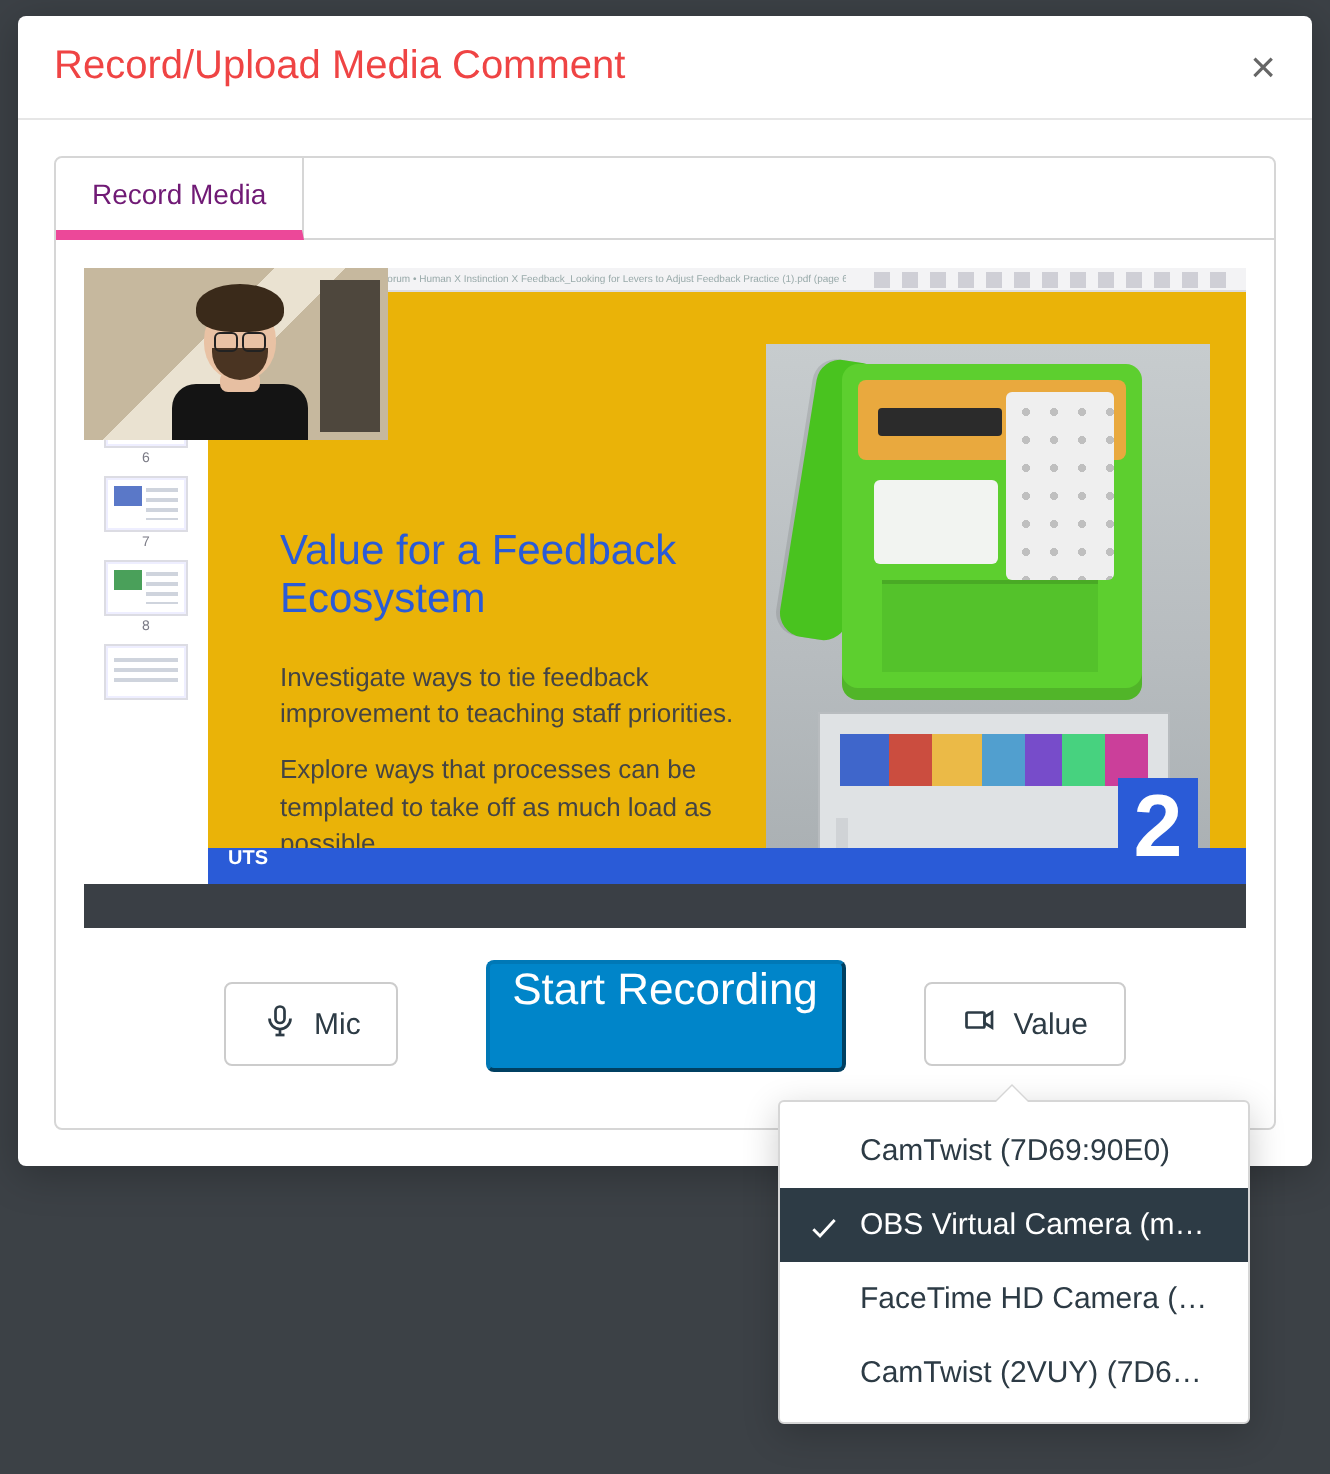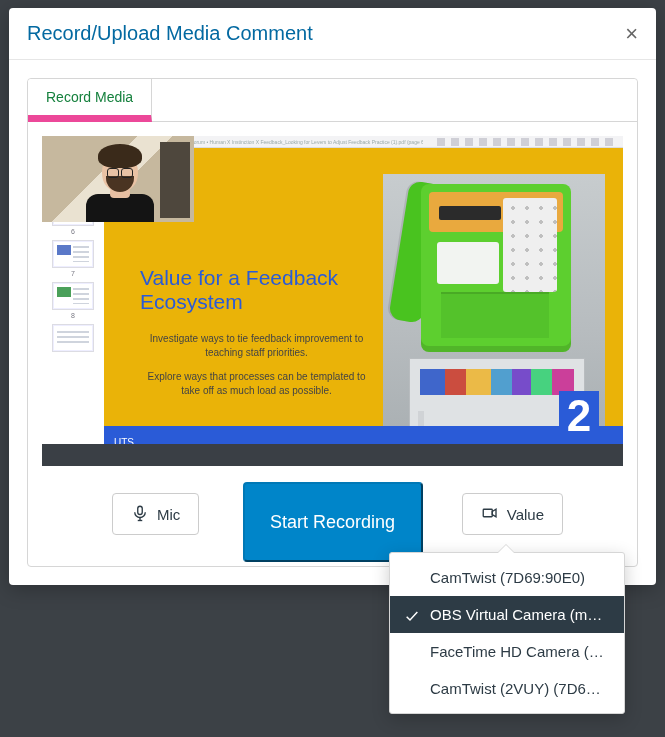--- a/index.html
+++ b/index.html
@@ -3,49 +3,49 @@
 <meta charset="utf-8">
 <style>
   * { box-sizing: border-box; margin: 0; padding: 0; }
   html, body { width: 665px; height: 737px; overflow: hidden; font-family: "Helvetica Neue", Arial, sans-serif; }
   body { background: #3c4146; display: flex; align-items: flex-start; justify-content: center; padding: 8px; }
   .modal {
     width: 647px; background: #fff; border-radius: 4px; box-shadow: 0 4px 20px rgba(0,0,0,.25);
     position: relative;
   }
   .modal-header { display: flex; align-items: center; justify-content: space-between; padding: 14px 18px; border-bottom: 1px solid #e6e6e6; }
-  .modal-title { font-size: 20px; color: #0369a1; font-weight: 400; }
+  .modal-title { font-size: 20px; color: #ef4444; font-weight: 400; }
   .close-btn { background: none; border: none; font-size: 22px; color: #666; cursor: pointer; line-height: 1; }
 
   .modal-body { padding: 18px; }
   .tabs-wrap { border: 1px solid #d6d6d6; border-radius: 4px; overflow: visible; }
   .tabline { display: flex; border-bottom: 1px solid #d6d6d6; background:#fff; border-top-left-radius:4px; border-top-right-radius:4px;}
   .tab {
     padding: 10px 18px; font-size: 14px; color: #008ee2; cursor: pointer; border-right: 1px solid transparent;
     position: relative;
   }
-  .tab.active { color: #15803d; background: #fff; border-right: 1px solid #d6d6d6; border-bottom: 7px solid #ec4899; margin-bottom:-1px; border-top-left-radius:4px;}
+  .tab.active { color: #701a75; background: #fff; border-right: 1px solid #d6d6d6; border-bottom: 5px solid #ec4899; margin-bottom:-1px; border-top-left-radius:4px;}
   .tab.active::after { content:""; }
 
   .tabcontent { padding: 14px; }
   .preview {
     width: 100%; height: 330px; background: #2e3338; position: relative; overflow: hidden;
   }
   .preview-img { position:absolute; inset:0; }
   .bottom-bar { position:absolute; left:0; right:0; bottom:0; height:22px; background:#3a3f45; z-index:4; }
 
   .controls { display:flex; justify-content:center; gap:0; margin-top:16px; position:relative; height:70px; }
   .btn {
     display:inline-flex; align-items:center; gap:8px; border:1px solid #ccc; background:#fff; color:#2d3b45;
     padding: 0 18px; height:42px; border-radius:4px; font-size:15px; cursor:pointer;
   }
   .btn svg { width:18px; height:18px; stroke:#2d3b45; fill:none; stroke-width:1.8; }
   .btn-primary {
-    background:#0085c9; border-color:#0078b6; color:#fff; height:80px; width:180px;
-    font-size:18px; line-height:1.15; text-align:center; display:flex; align-items:center; justify-content:center;
+    background:#0085c9; border-color:#0078b6; color:#fff; height:56px; width:180px;
+    font-size:22px; line-height:1.15; text-align:center; display:flex; align-items:flex-start; justify-content:center;
     border-radius:4px; cursor:pointer;
   }
   .btn-mic { position:absolute; left:70px; top:11px; }
   .btn-cam { position:absolute; right:60px; top:11px; }
   .btn-primary { position:absolute; left:50%; transform:translateX(-50%); top:0; }
 
   .dropdown {
     position:absolute; right:-2px; top:70px; width:236px; background:#fff; border:1px solid #d6d6d6;
     border-radius:3px; box-shadow: 0 5px 18px rgba(0,0,0,.2); padding:6px 0; z-index:10;
   }
@@ -67,22 +67,22 @@
   .pv-toolbar { position:absolute; left:0; right:0; top:0; height:12px; background:#f3f3f5; border-bottom:1px solid #dcdce0; }
   .pv-toolbar::after{ content:""; position:absolute; right:6px; top:2px; width:180px; height:8px; background:repeating-linear-gradient(90deg,#cfcfd6 0 8px, transparent 8px 14px); }
   .pv-label { position:absolute; left:140px; top:3px; right:200px; height:6px; font-size:5px; color:#9aa; overflow:hidden; white-space:nowrap;}
   .pv-side { position:absolute; left:0; top:12px; width:62px; bottom:0; background:#fff; }
   .thumb { position:absolute; left:10px; width:42px; height:28px; background:#fff; border:1px solid #dcdce3; box-shadow:0 0 0 1px #eef inset;}
   .thumb .tlines { position:absolute; left:4px; right:4px; top:6px; height:14px; background:repeating-linear-gradient(#cfd4dd 0 2px, transparent 2px 5px);}
   .thumb .timg { position:absolute; left:4px; top:4px; width:14px; height:10px; background:#5a78c8;}
   .tpage { position:absolute; left:50%; transform:translateX(-50%); font-size:7px; color:#7a7a85; }
   .pv-main { position:absolute; left:62px; right:0; top:12px; bottom:0; background:#eab308; }
   .pv-title { color:#2a5bd7; font-size:21px; font-weight:500; }
-  .pv-txt { font-size:10px; color:#444; line-height:1.4;text-align:center; }
-  .pv-footer { position:absolute; left:0; right:0; bottom:0; height:18px; background:#2a5bd7; color:#fff; font-size:10px; font-weight:400; padding:11px 10px 0;}
+  .pv-txt { font-size:13px; color:#444; line-height:1.4; }
+  .pv-footer { position:absolute; left:0; right:0; bottom:0; height:18px; background:#2a5bd7; color:#fff; font-size:10px; font-weight:700; padding:0 10px 0;}
   .pv-photo { position:absolute; right:18px; top:26px; width:222px; height:260px; background:#dfe3e6; }
   .wall { position:absolute; inset:0; background:linear-gradient(#c7ccce,#b7bcbf 60%, #aab0b3);}
   .phone-body { position:absolute; left:38px; top:10px; width:150px; height:168px; background:#5dcf2f; border-radius:8px; box-shadow: inset 0 -6px 0 rgba(0,0,0,.12);}
   .phone-top { position:absolute; left:8px; top:8px; right:8px; height:40px; background:#e9a93e; border-radius:4px;}
   .phone-screen { position:absolute; left:10px; top:14px; width:62px; height:14px; background:#2b2b2b; border-radius:2px;}
   .phone-rec { position:absolute; left:16px; top:58px; width:62px; height:42px; background:#f2f4f1; border-radius:3px;}
   .phone-pad { position:absolute; right:14px; top:14px; width:54px; height:94px; background:#efefef; border-radius:3px;
     background-image: radial-gradient(#bfbfbf 20%, transparent 21%); background-size:14px 14px; background-position:3px 3px;}
   .phone-coin { position:absolute; left:20px; bottom:14px; width:108px; height:46px; background:#54c22b; border-top:2px solid rgba(0,0,0,.12);}
   .handset { position:absolute; left:16px; top:8px; width:34px; height:140px; border-radius:12px; background:#49c31f;

